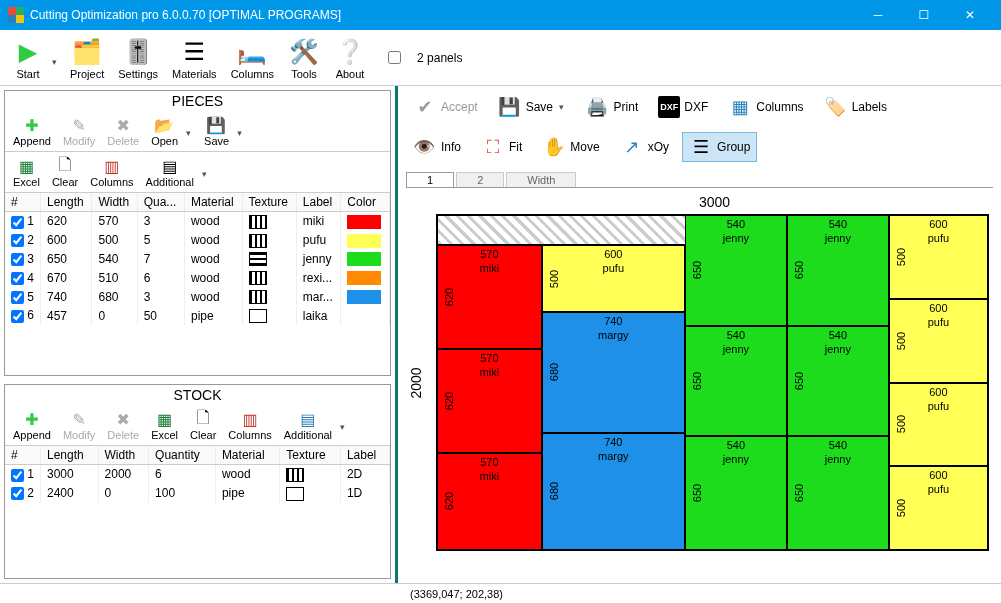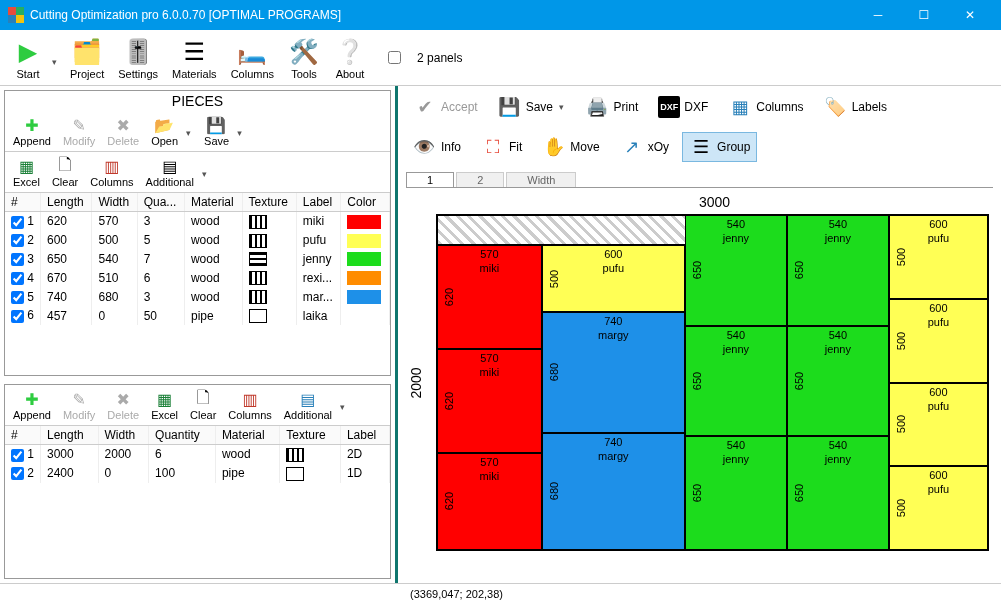--- a/index.html
+++ b/index.html
@@ -254,20 +254,21 @@
     <td><span class="texture-box "></span></td>
     <td>laika</td>
                 <td><span class="color-box" style="background:#fff"></span></td>
               </tr>
             </tbody>
       </table>
       </div>
     </div>
 
     <div class="panel" style="height:195px;">
+      <div class="panel-title">STOCK</div>
       <div class="panel-tb">
         <div class="mini-btn">
             <div class="mi" style="color:#2ecc40">✚</div>
             <span>Append</span>
           </div>
         <div class="mini-btn disabled">
             <div class="mi">✎</div>
             <span>Modify</span>
           </div>
         <div class="mini-btn disabled">

